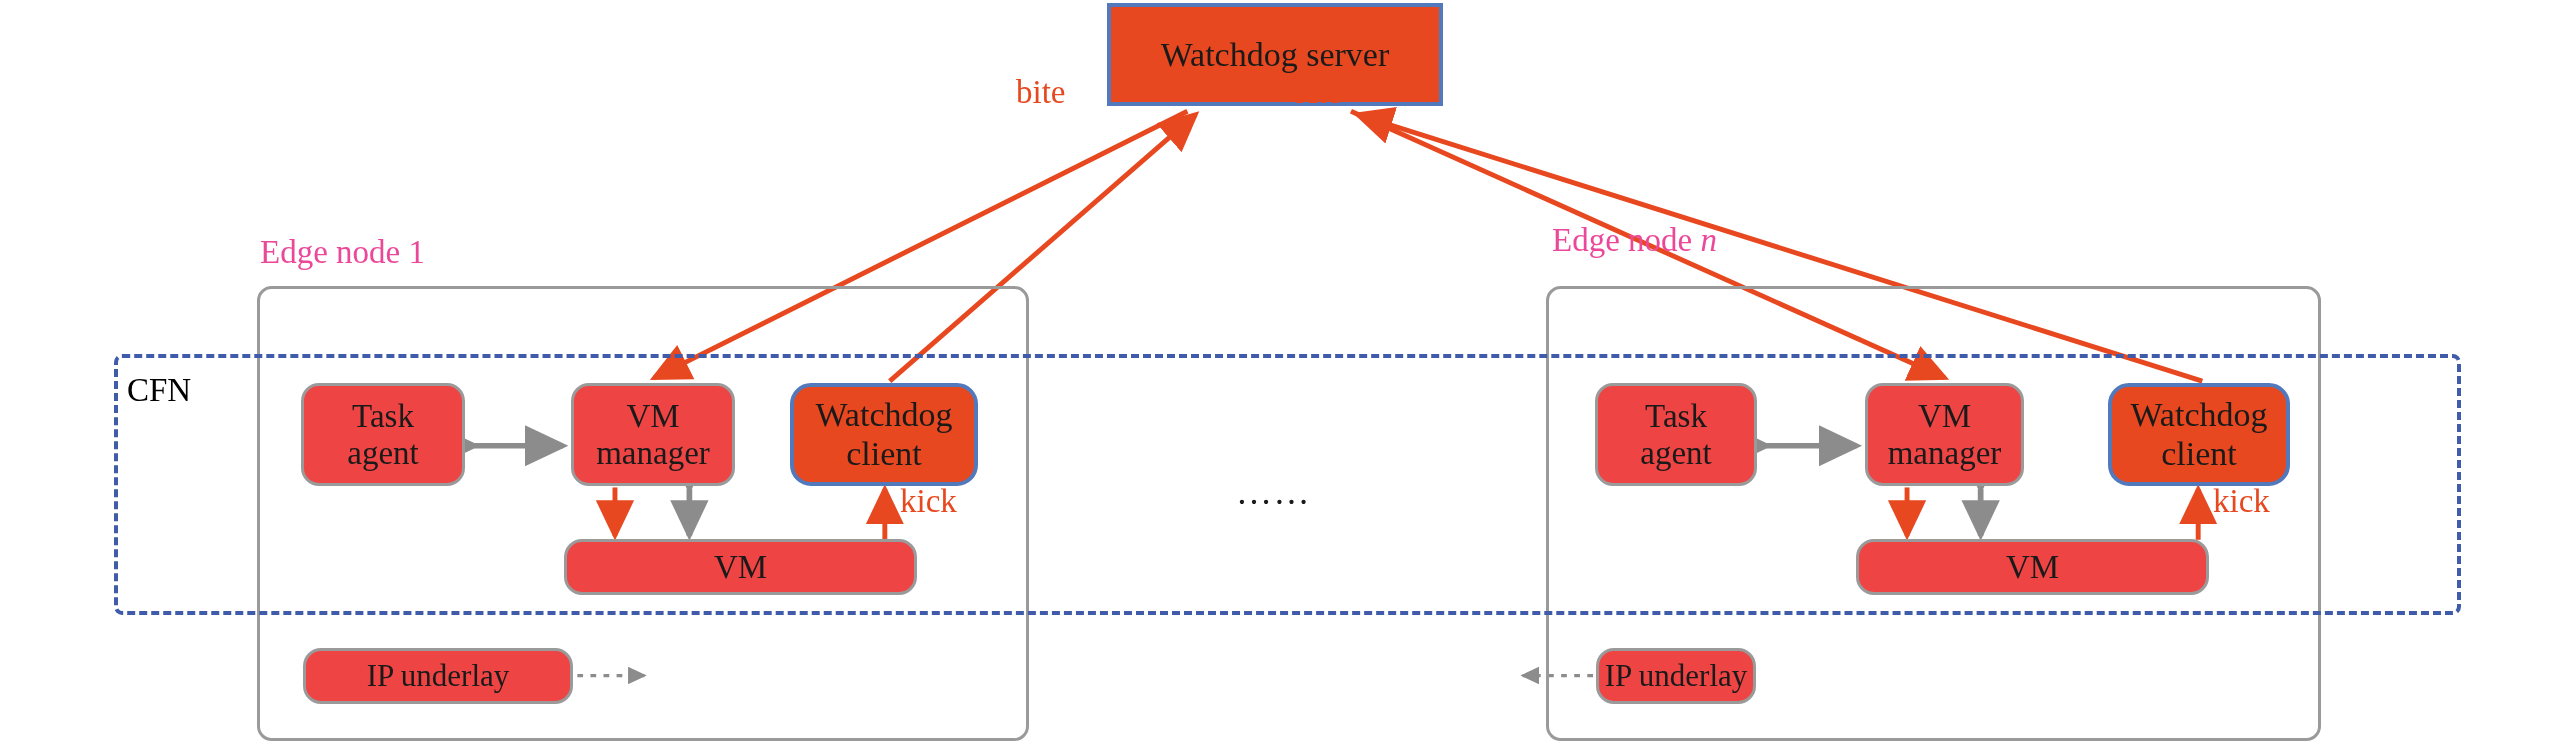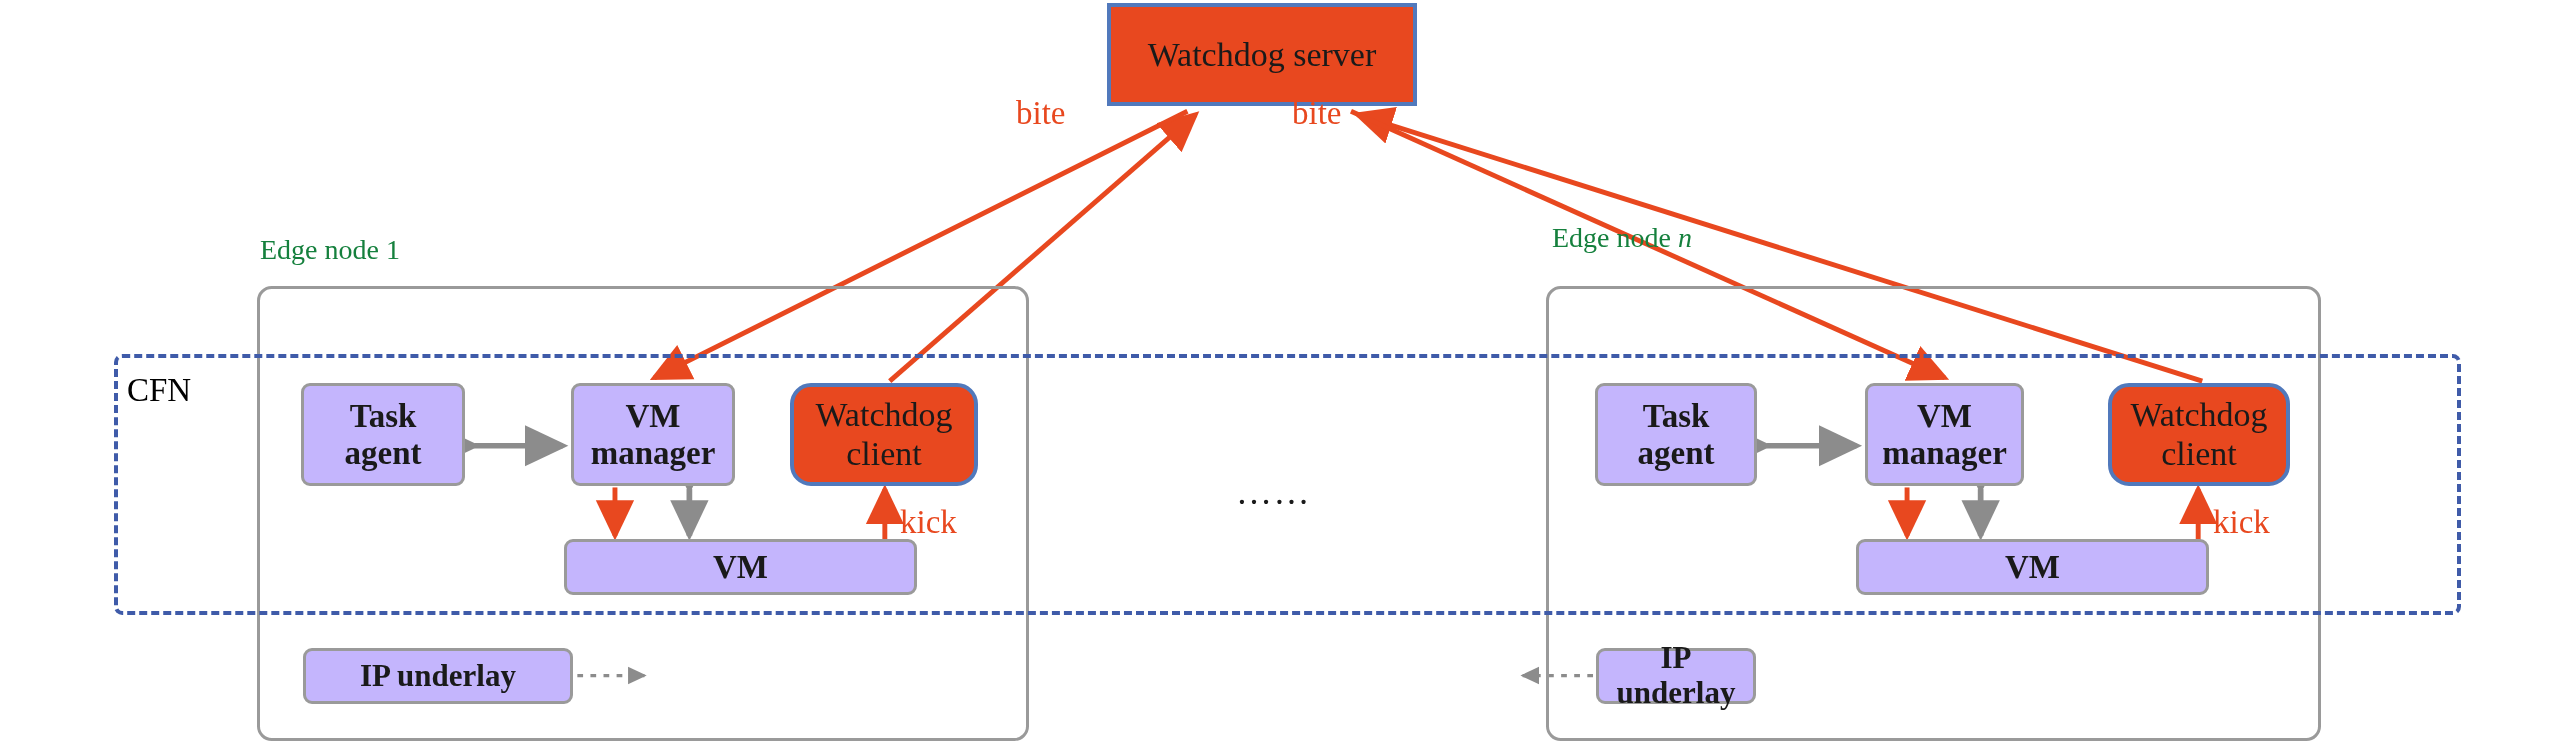--- a/index.html
+++ b/index.html
@@ -29,25 +29,24 @@
     box-sizing: border-box;
     display: flex;
     align-items: center;
     justify-content: center;
     text-align: center;
     line-height: 1.12;
     color: #1a1a1a;
   }
   
   .box-plain {
-    background: #c4b5fd;
+    background: #ef4444;
     border: 3.3px solid #9a9a9a;
-    border-radius: 9px;
-    font-size: 33px;
-    font-weight: bold;
+    border-radius: 18px;
+    font-size: 33px;
   }
   
   .box-hi {
     background: #E8481F;
     border: 4.1px solid #5179BC;
     font-size: 34px;
   }
   .box-hi.rounded { border-radius: 21px; }
   
   .container-node {
@@ -62,32 +61,31 @@
     position: absolute;
     box-sizing: border-box;
     border: 4.1px dashed #3F5BA9;
     border-radius: 8.2px;
     background: transparent;
   }
   
   .label {
     position: absolute;
     white-space: nowrap;
-    color: #15803d;
-    font-size: 28px;
+    color: #ec4899;
+    font-size: 33px;
     line-height: 1;
   }
   .label-cfn {
     color: #000000;
     font-size: 33px;
   }
   .label-kick, .label-bite {
     color: #E8481F;
     font-size: 33px;
-    margin-top: 21px;
   }
   .label-ital { font-style: italic; }
   .ellipsis {
     position: absolute;
     color: #1a1a1a;
     font-size: 36px;
     letter-spacing: 1.6px;
     white-space: nowrap;
   }
 </style>
@@ -134,21 +132,21 @@
 
     <line x1="2332" y1="596" x2="2332" y2="655" stroke="#E8481F" stroke-width="6" marker-end="url(#ah-orange)"></line>
 
     <line x1="2422" y1="598" x2="2422" y2="655" stroke="#8C8C8C" stroke-width="7" marker-start="url(#ah-gray-sm)" marker-end="url(#ah-gray-sm)"></line>
 
     <line x1="2688" y1="660" x2="2688" y2="598" stroke="#E8481F" stroke-width="6" marker-end="url(#ah-orange)"></line>
 
     <line x1="1948" y1="826" x2="1862" y2="826" stroke="#8C8C8C" stroke-width="4" stroke-dasharray="7 9" marker-end="url(#ah-gray-dash)"></line>
   </svg>
 
-  <div class="node box-hi" style="left:1107px; top:3.3px; width:310px; height:103px;">
+  <div class="node box-hi" style="left:1107px; top:3.3px; width:336px; height:103px;">
     <span>Watchdog server</span>
   </div>
 
   <div class="label label-bite" style="left:1016px; top:76px;">bite</div>
   <div class="label label-bite" style="left:1292px; top:76px;">bite</div>
 
   <div class="label" style="left:260px; top:236px;"><span>Edge node 1</span></div>
 
   <div class="container-node" style="left:257px; top:286px; width:772px; height:455px;"></div>
 

